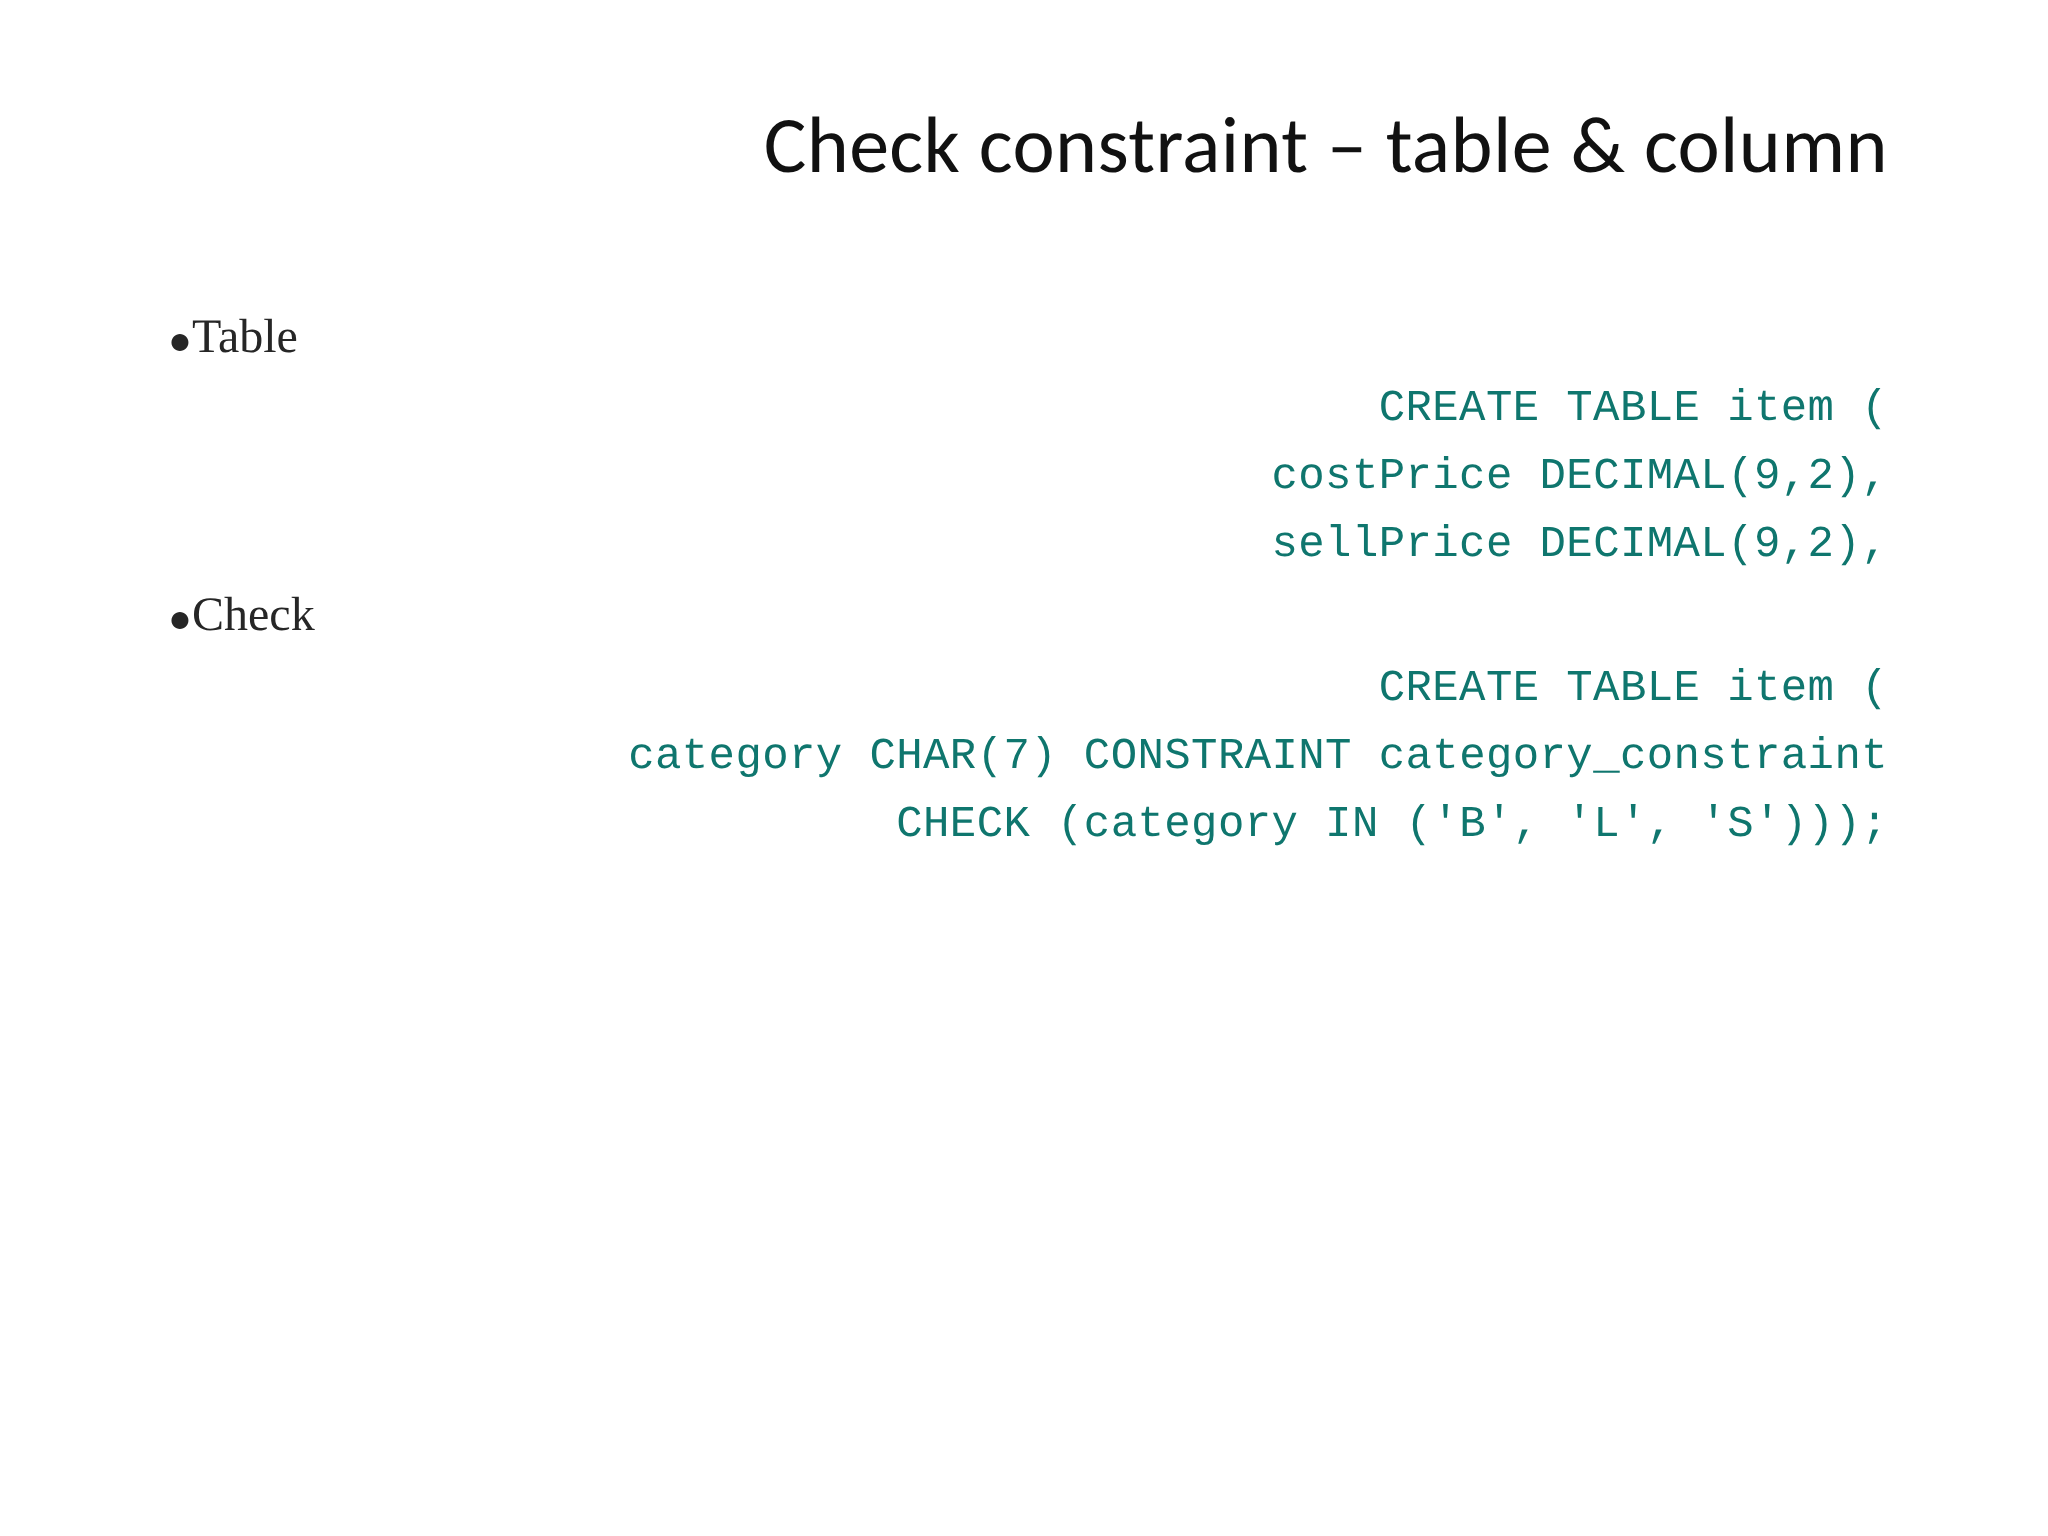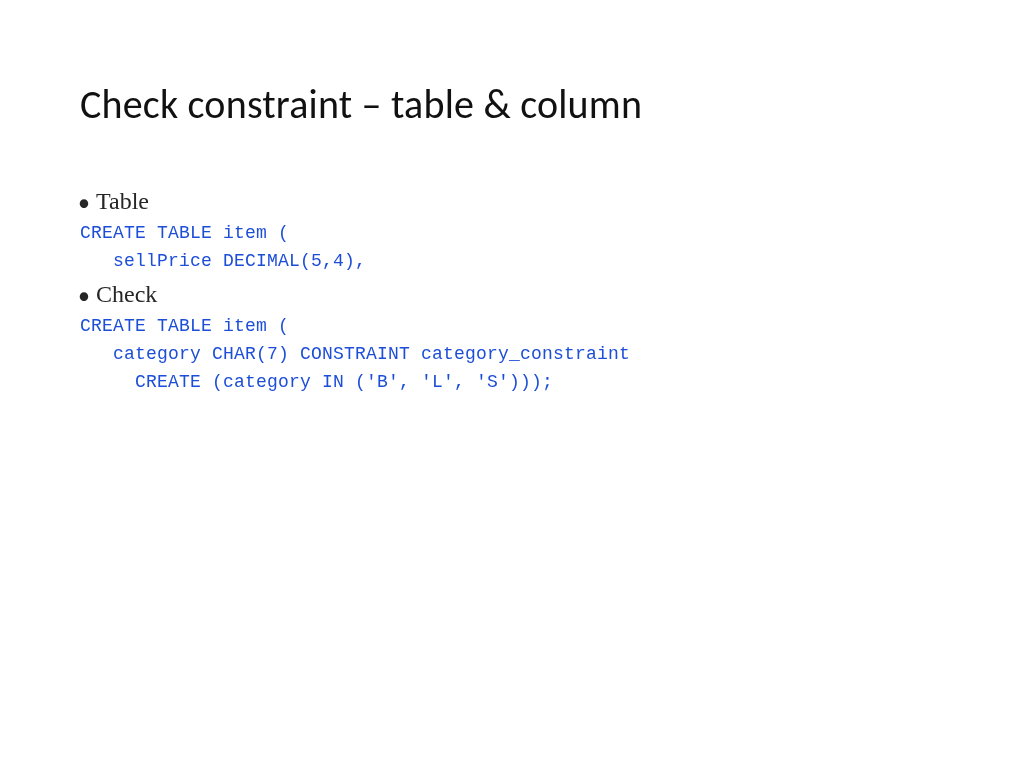--- a/index.html
+++ b/index.html
@@ -8,22 +8,23 @@
     width: 1024px;
     height: 768px;
     background: #ffffff;
     font-family: Calibri, "Segoe UI", Arial, sans-serif;
     color: #000000;
   }
   .slide {
     box-sizing: border-box;
     width: 1024px;
     height: 672px;
-    padding: 80px 80px 0 80px;
+    padding: 48px 80px 0 80px;
     position: relative;
+    text-align: right;
   }
   .title {
     font-size: 40px;
     font-weight: 400;
     letter-spacing: 0.2px;
     color: #111111;
     margin: 0 0 54px 0;
   }
   .content {
     font-size: 24px;
@@ -44,46 +45,47 @@
     line-height: 1;
     position: relative;
     top: 2px;
   }
   .bullet .label {
     font-family: Liberation Serif, serif;
     font-size: 24px;
   }
   .code {
     font-family: "Courier New", Courier, monospace;
-    font-size: 18px;
+    font-size: 22px;
     white-space: pre;
-    color: #1d4ed8;
+    color: #0f766e;
     letter-spacing: 0.2px;
   }
 </style>
 </head>
 <body>
 
 <div class="slide">
 
   <h1 class="title">Check constraint – table &amp; column</h1>
 
   <div class="content">
 
     <div class="bullet">
       <span class="dot">•</span>
       <span class="label">Table</span>
     </div>
 
     <div class="code">CREATE TABLE item (</div>
-    <div class="code">   sellPrice DECIMAL(5,4),</div>
+    <div class="code">   costPrice DECIMAL(9,2),</div>
+    <div class="code">   sellPrice DECIMAL(9,2),</div>
 
     <div class="bullet">
       <span class="dot">•</span>
       <span class="label">Check</span>
     </div>
 
     <div class="code">CREATE TABLE item (</div>
     <div class="code">   category CHAR(7) CONSTRAINT category_constraint</div>
-    <div class="code">     CREATE (category IN ('B', 'L', 'S')));</div>
+    <div class="code">     CHECK (category IN ('B', 'L', 'S')));</div>
 
   </div>
 </div>
 
 </body></html>

